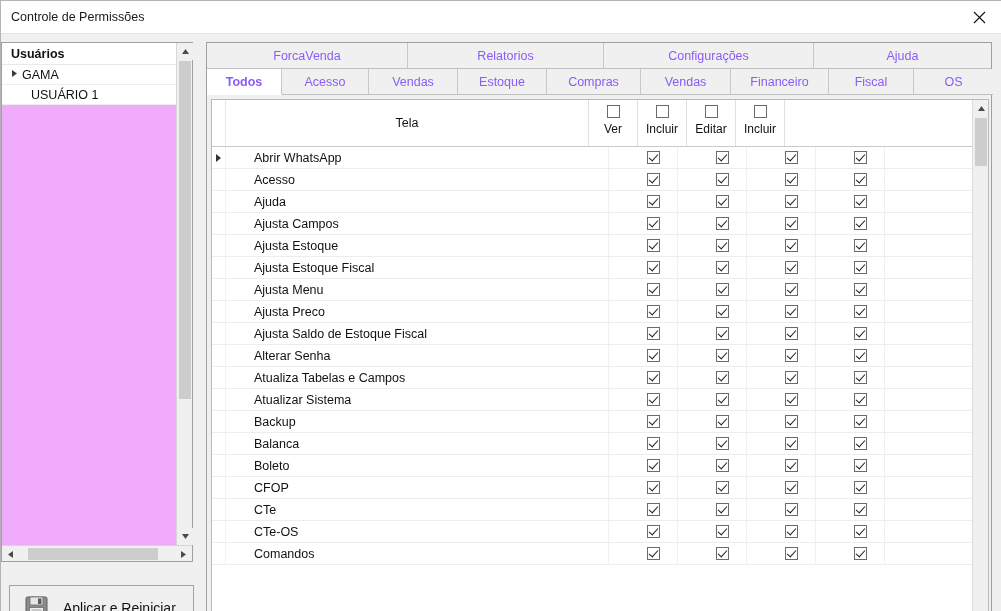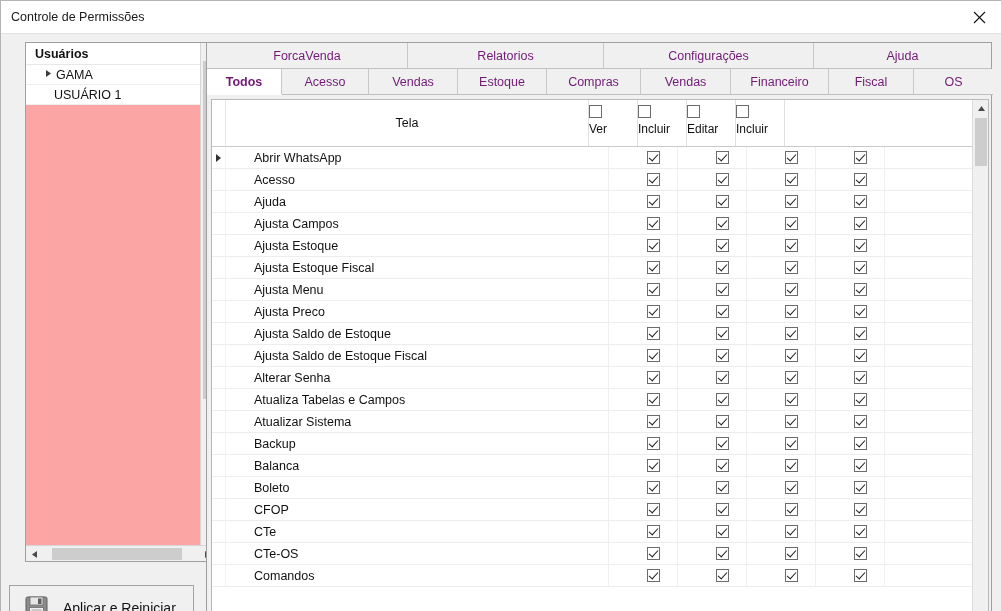--- a/index.html
+++ b/index.html
@@ -39,43 +39,43 @@
 
   
   .body {
     position: absolute; left: 0; top: 33px;
     width: 1001px; height: 578px;
     background: #f0f0f0;
   }
 
   
   .users-panel {
-    position: absolute; left: 24px; top: 8px;
+    position: absolute; left: 0; top: 8px;
     width: 192px; height: 520px;
-    background: #fca5a5;
+    background: #f0abfc;
     border: 1px solid #a0a0a0;
   }
   .users-list {
     position: absolute; left: 0; top: 0;
     width: 176px; height: 502px;
     overflow: hidden;
   }
   .users-header {
     height: 22px;
     display: flex; align-items: center;
     padding-left: 9px;
     font-weight: bold;
     font-size: 12.5px;
     border-bottom: 1px solid #e8e8e8;
     background: #ffffff;
   }
   .user-row {
     height: 20px;
     display: flex; align-items: center;
-    padding-left: 16px;
+    padding-left: 6px;
     font-size: 12.5px;
     border-bottom: 1px solid #ededed;
     background: #ffffff;
   }
   .user-row .expander {
     width: 12px; text-align: center;
     color: #333; font-size: 8px; line-height: 1;
   }
   .user-row .ulabel { margin-left: 2px; }
   .user-row.child .ulabel { margin-left: 14px; }
@@ -149,21 +149,21 @@
   .tabrow.row1 { top: 0; }
   .tabrow.row2 { top: 26px; }
   .tab {
     height: 26px;
     display: flex; align-items: center; justify-content: center;
     font-size: 12.5px;
     background: #f0f0f0;
     border-right: 1px solid #c8c8c8;
     border-bottom: 1px solid #c0c0c0;
     cursor: default;
-    color: #701a75;
+    color: #8b5cf6;
   }
   .tab.active {
     background: #ffffff;
     border-bottom: 1px solid #ffffff;
     font-weight: bold;
   }
 
   
   .grid-wrap {
     position: absolute; left: 4px; top: 56px;
@@ -186,21 +186,21 @@
     width: 363px;
     display: flex; align-items: center; justify-content: center;
     font-size: 12.5px;
     border-right: 1px solid #e0e0e0;
   }
   .col-indicator { width: 14px; border-right: 1px solid #e8e8e8; }
   .col-check {
     width: 49px;
     border-right: 1px solid #e0e0e0;
     display: flex; flex-direction: column;
-    justify-content: flex-start;
+    align-items: center; justify-content: flex-start;
     padding-top: 5px;
   }
   .col-check .hdr-label {
     margin-top: 4px;
     font-size: 12px;
   }
   .chk {
     width: 13px; height: 13px;
     border: 1px solid #6b6b6b;
     background: #ffffff;
@@ -291,21 +291,21 @@
         <div class="user-row">
           <span class="expander">
             <svg width="7" height="9" viewBox="0 0 7 9">
                 <polygon points="1,1 6,4.5 1,8" fill="#3b3b3b"></polygon>
               </svg>
           </span>
           <span class="ulabel">GAMA</span>
         </div>
         <div class="user-row child">
           <span class="expander"></span>
-          <span class="ulabel" style="margin-left:0">USUÁRIO 1</span>
+          <span class="ulabel" style="margin-left:11px">USUÁRIO 1</span>
         </div>
       </div>
 
       <div class="vscroll">
         <div class="arrow top">
           <svg width="9" height="7" viewBox="0 0 9 7">
               <polygon points="4.5,1 8,6 1,6" fill="#4a4a4a"></polygon>
             </svg>
         </div>
         <div class="thumb"></div>
@@ -544,36 +544,20 @@
                 </div>
                 <div class="cell-chk">
                   <span class="chk checked"></span>
                 </div>
                 <div class="cell-chk">
                   <span class="chk checked"></span>
                 </div>
               </div>
               <div class="row">
                 <div class="cell-ind"></div>
-                <div class="cell-name">Ajusta Saldo de Estoque</div>
-                <div class="cell-chk">
-                  <span class="chk checked"></span>
-                </div>
-                <div class="cell-chk">
-                  <span class="chk checked"></span>
-                </div>
-                <div class="cell-chk">
-                  <span class="chk checked"></span>
-                </div>
-                <div class="cell-chk">
-                  <span class="chk checked"></span>
-                </div>
-              </div>
-              <div class="row">
-                <div class="cell-ind"></div>
                 <div class="cell-name">Ajusta Saldo de Estoque Fiscal</div>
                 <div class="cell-chk">
                   <span class="chk checked"></span>
                 </div>
                 <div class="cell-chk">
                   <span class="chk checked"></span>
                 </div>
                 <div class="cell-chk">
                   <span class="chk checked"></span>
                 </div>

